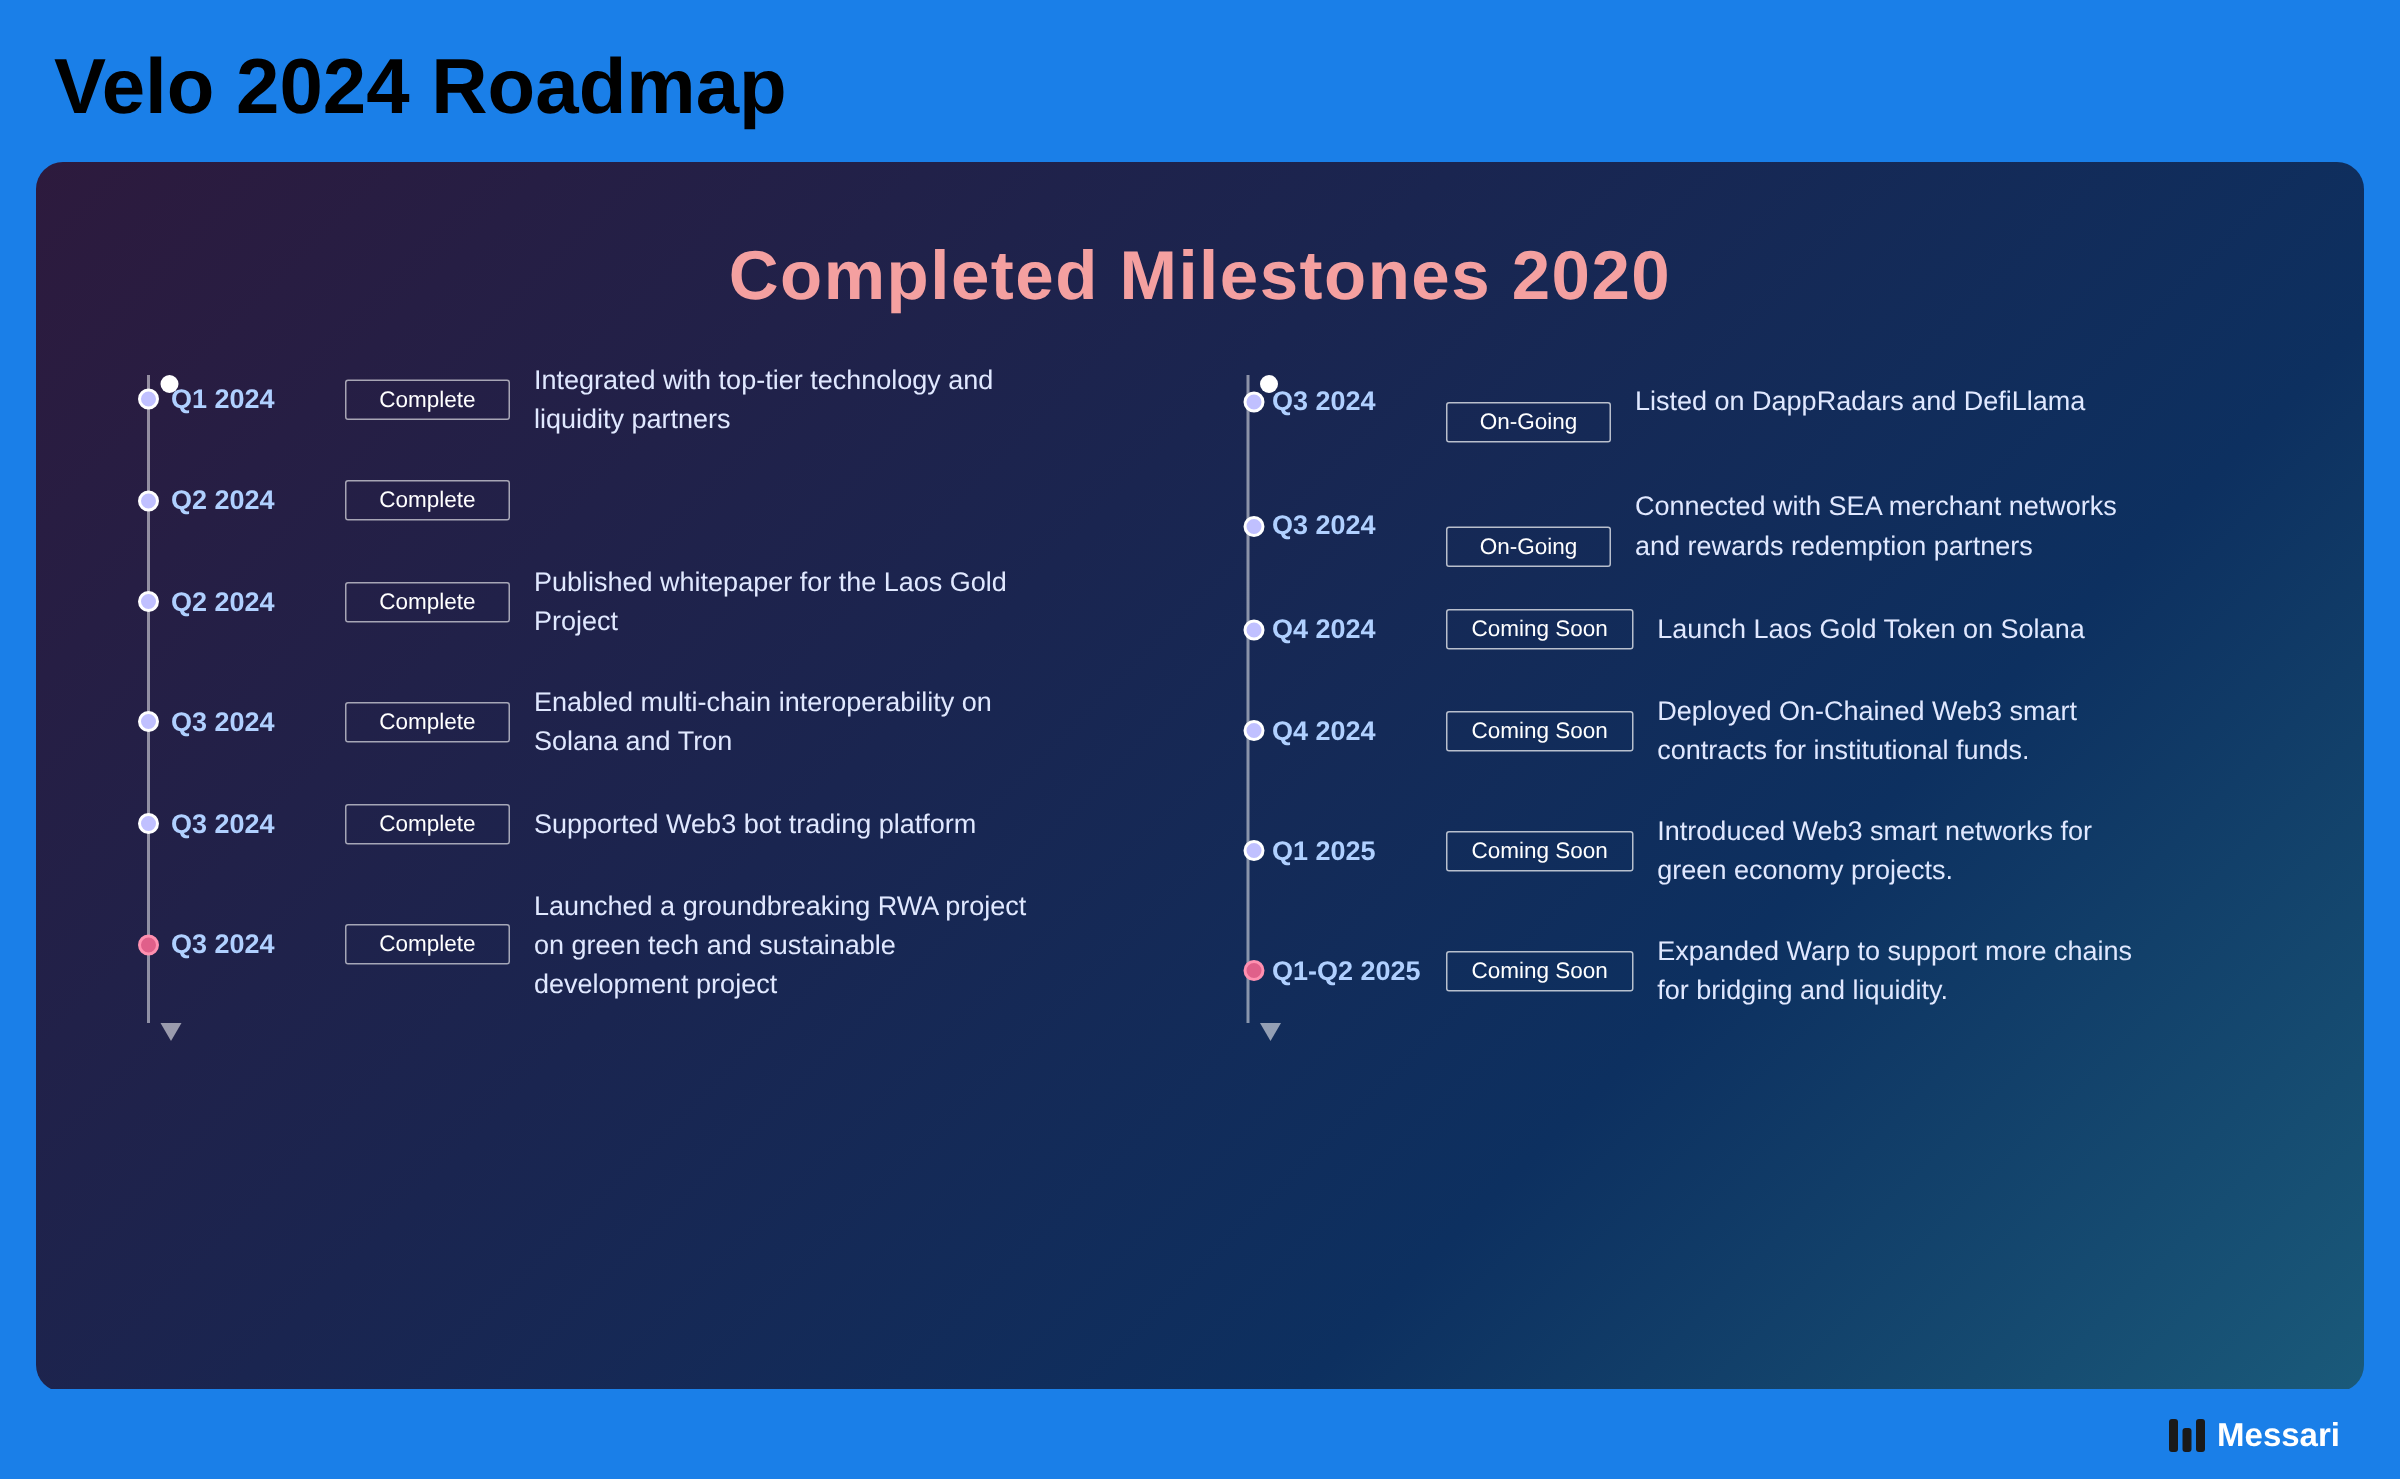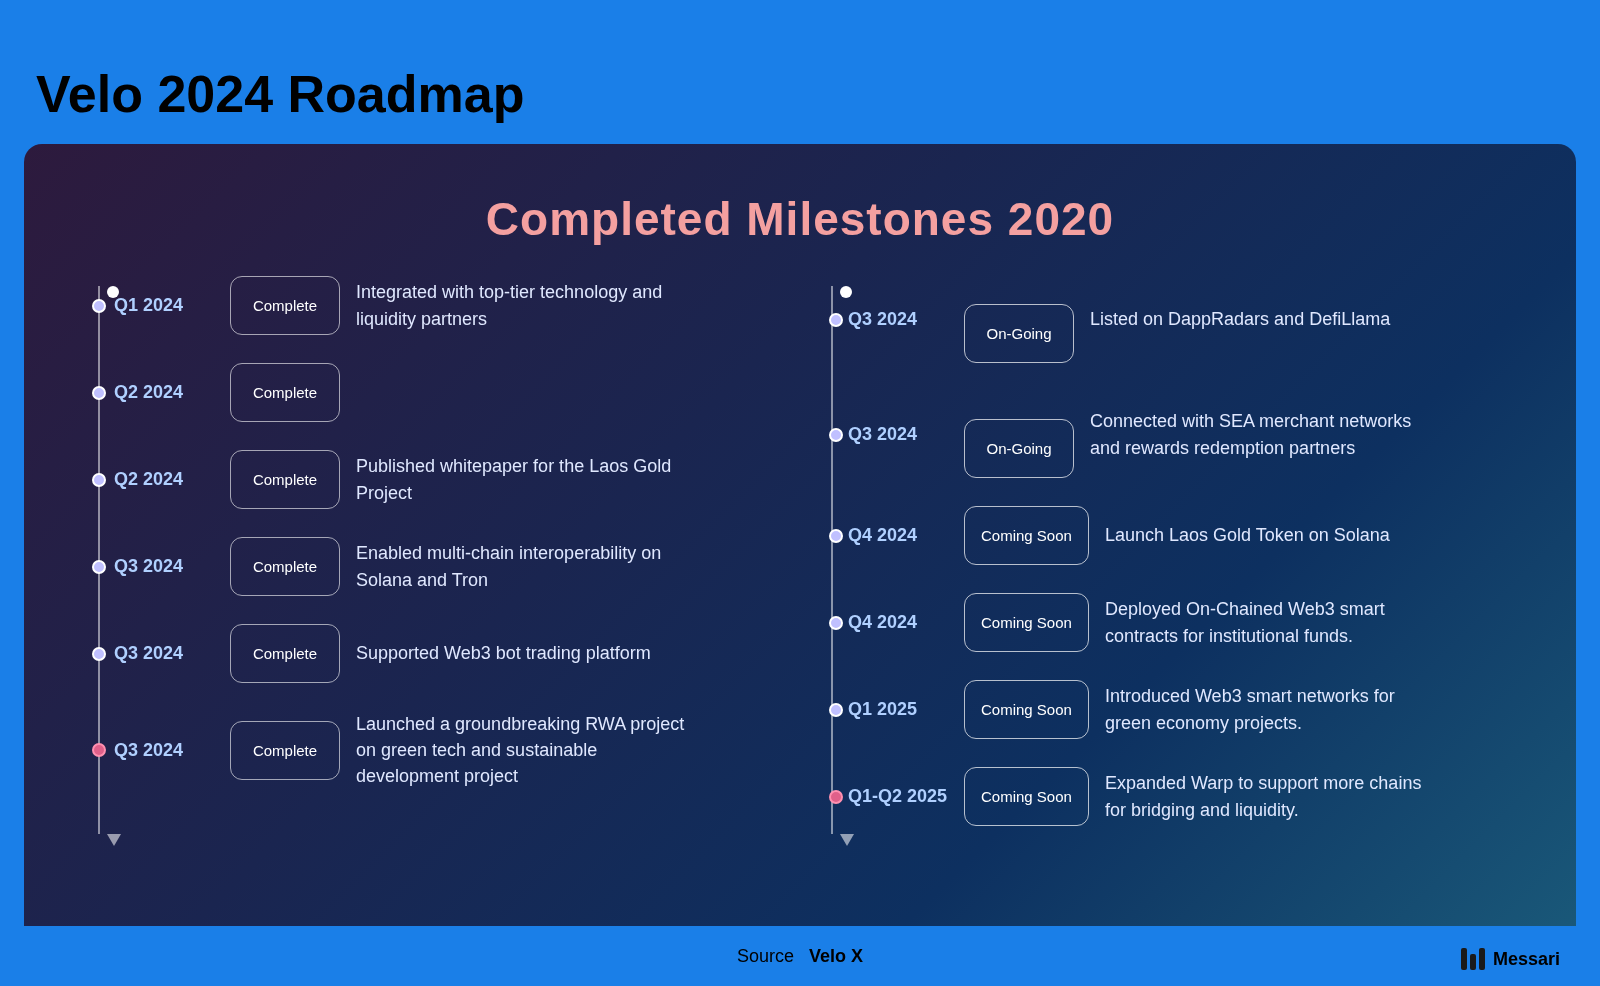--- a/index.html
+++ b/index.html
@@ -8,21 +8,20 @@
       height: 986px;
       background-color: #1a7fe8;
       font-family: -apple-system, BlinkMacSystemFont, 'Segoe UI', Arial, sans-serif;
       overflow: hidden;
     }
     .page-title {
       color: #000;
       font-size: 52px;
       font-weight: 700;
       padding: 28px 36px 20px 36px;
-      margin-top: 36px;
     }
     .main-card {
       margin: 0 24px 20px 24px;
       background: linear-gradient(135deg, #2d1a3d 0%, #1a2550 40%, #0d3060 70%, #1a5a7a 100%);
       border-radius: 18px;
       height: 820px;
       position: relative;
       overflow: hidden;
     }
     .card-title {
@@ -77,22 +76,22 @@
     }
     .quarter-label {
       color: #b0d0ff;
       font-size: 18px;
       font-weight: 700;
       min-width: 100px;
       white-space: nowrap;
     }
     .status-badge {
       border: 1.5px solid rgba(255,255,255,0.6);
-      border-radius: 12px;
-      padding: 20px 16px;
+      border-radius: 2px;
+      padding: 4px 16px;
       color: #fff;
       font-size: 15px;
       font-weight: 500;
       background: transparent;
       white-space: nowrap;
       min-width: 110px;
       text-align: center;
     }
     .status-badge.ongoing {
       border-color: rgba(255,255,255,0.7);
@@ -137,22 +136,22 @@
     .source-text span {
       font-weight: 700;
     }
     .messari-logo {
       position: absolute;
       right: 40px;
       bottom: 16px;
       display: flex;
       align-items: center;
       gap: 8px;
-      color: #000000;
-      font-size: 18px;
+      color: #ffffff;
+      font-size: 22px;
       font-weight: 700;
     }
     .messari-icon {
       display: flex;
       gap: 3px;
     }
     .messari-bar {
       background: #1a1a1a;
       border-radius: 2px;
     }
@@ -274,25 +273,20 @@
     <span class="quarter-label">Q1-Q2 2025</span>
     <div class="status-badge coming-soon">Coming Soon</div>
     <div class="item-description">Expanded Warp to support more chains for bridging and liquidity.</div>
   </div>
         </div>
     </div>
   </div>
 </div>
 
 <div style="position: absolute; bottom: 0; left: 0; width: 1600px; height: 60px; background: #1a7fe8; display: flex; align-items: center; justify-content: center;">
-  <div class="source-text">
-    <span style="font-weight: 400; color: #000;">Source</span>
-    &nbsp;
-    <span style="font-weight: 700; color: #000;">Velo X</span>
-  </div>
   <div class="messari-logo">
     <div class="messari-icon">
       <div class="messari-bar" style="width:6px; height:22px;"></div>
       <div class="messari-bar" style="width:6px; height:16px; margin-top:6px;"></div>
       <div class="messari-bar" style="width:6px; height:22px;"></div>
     </div>
     <span>Messari</span>
   </div>
 </div>
 

